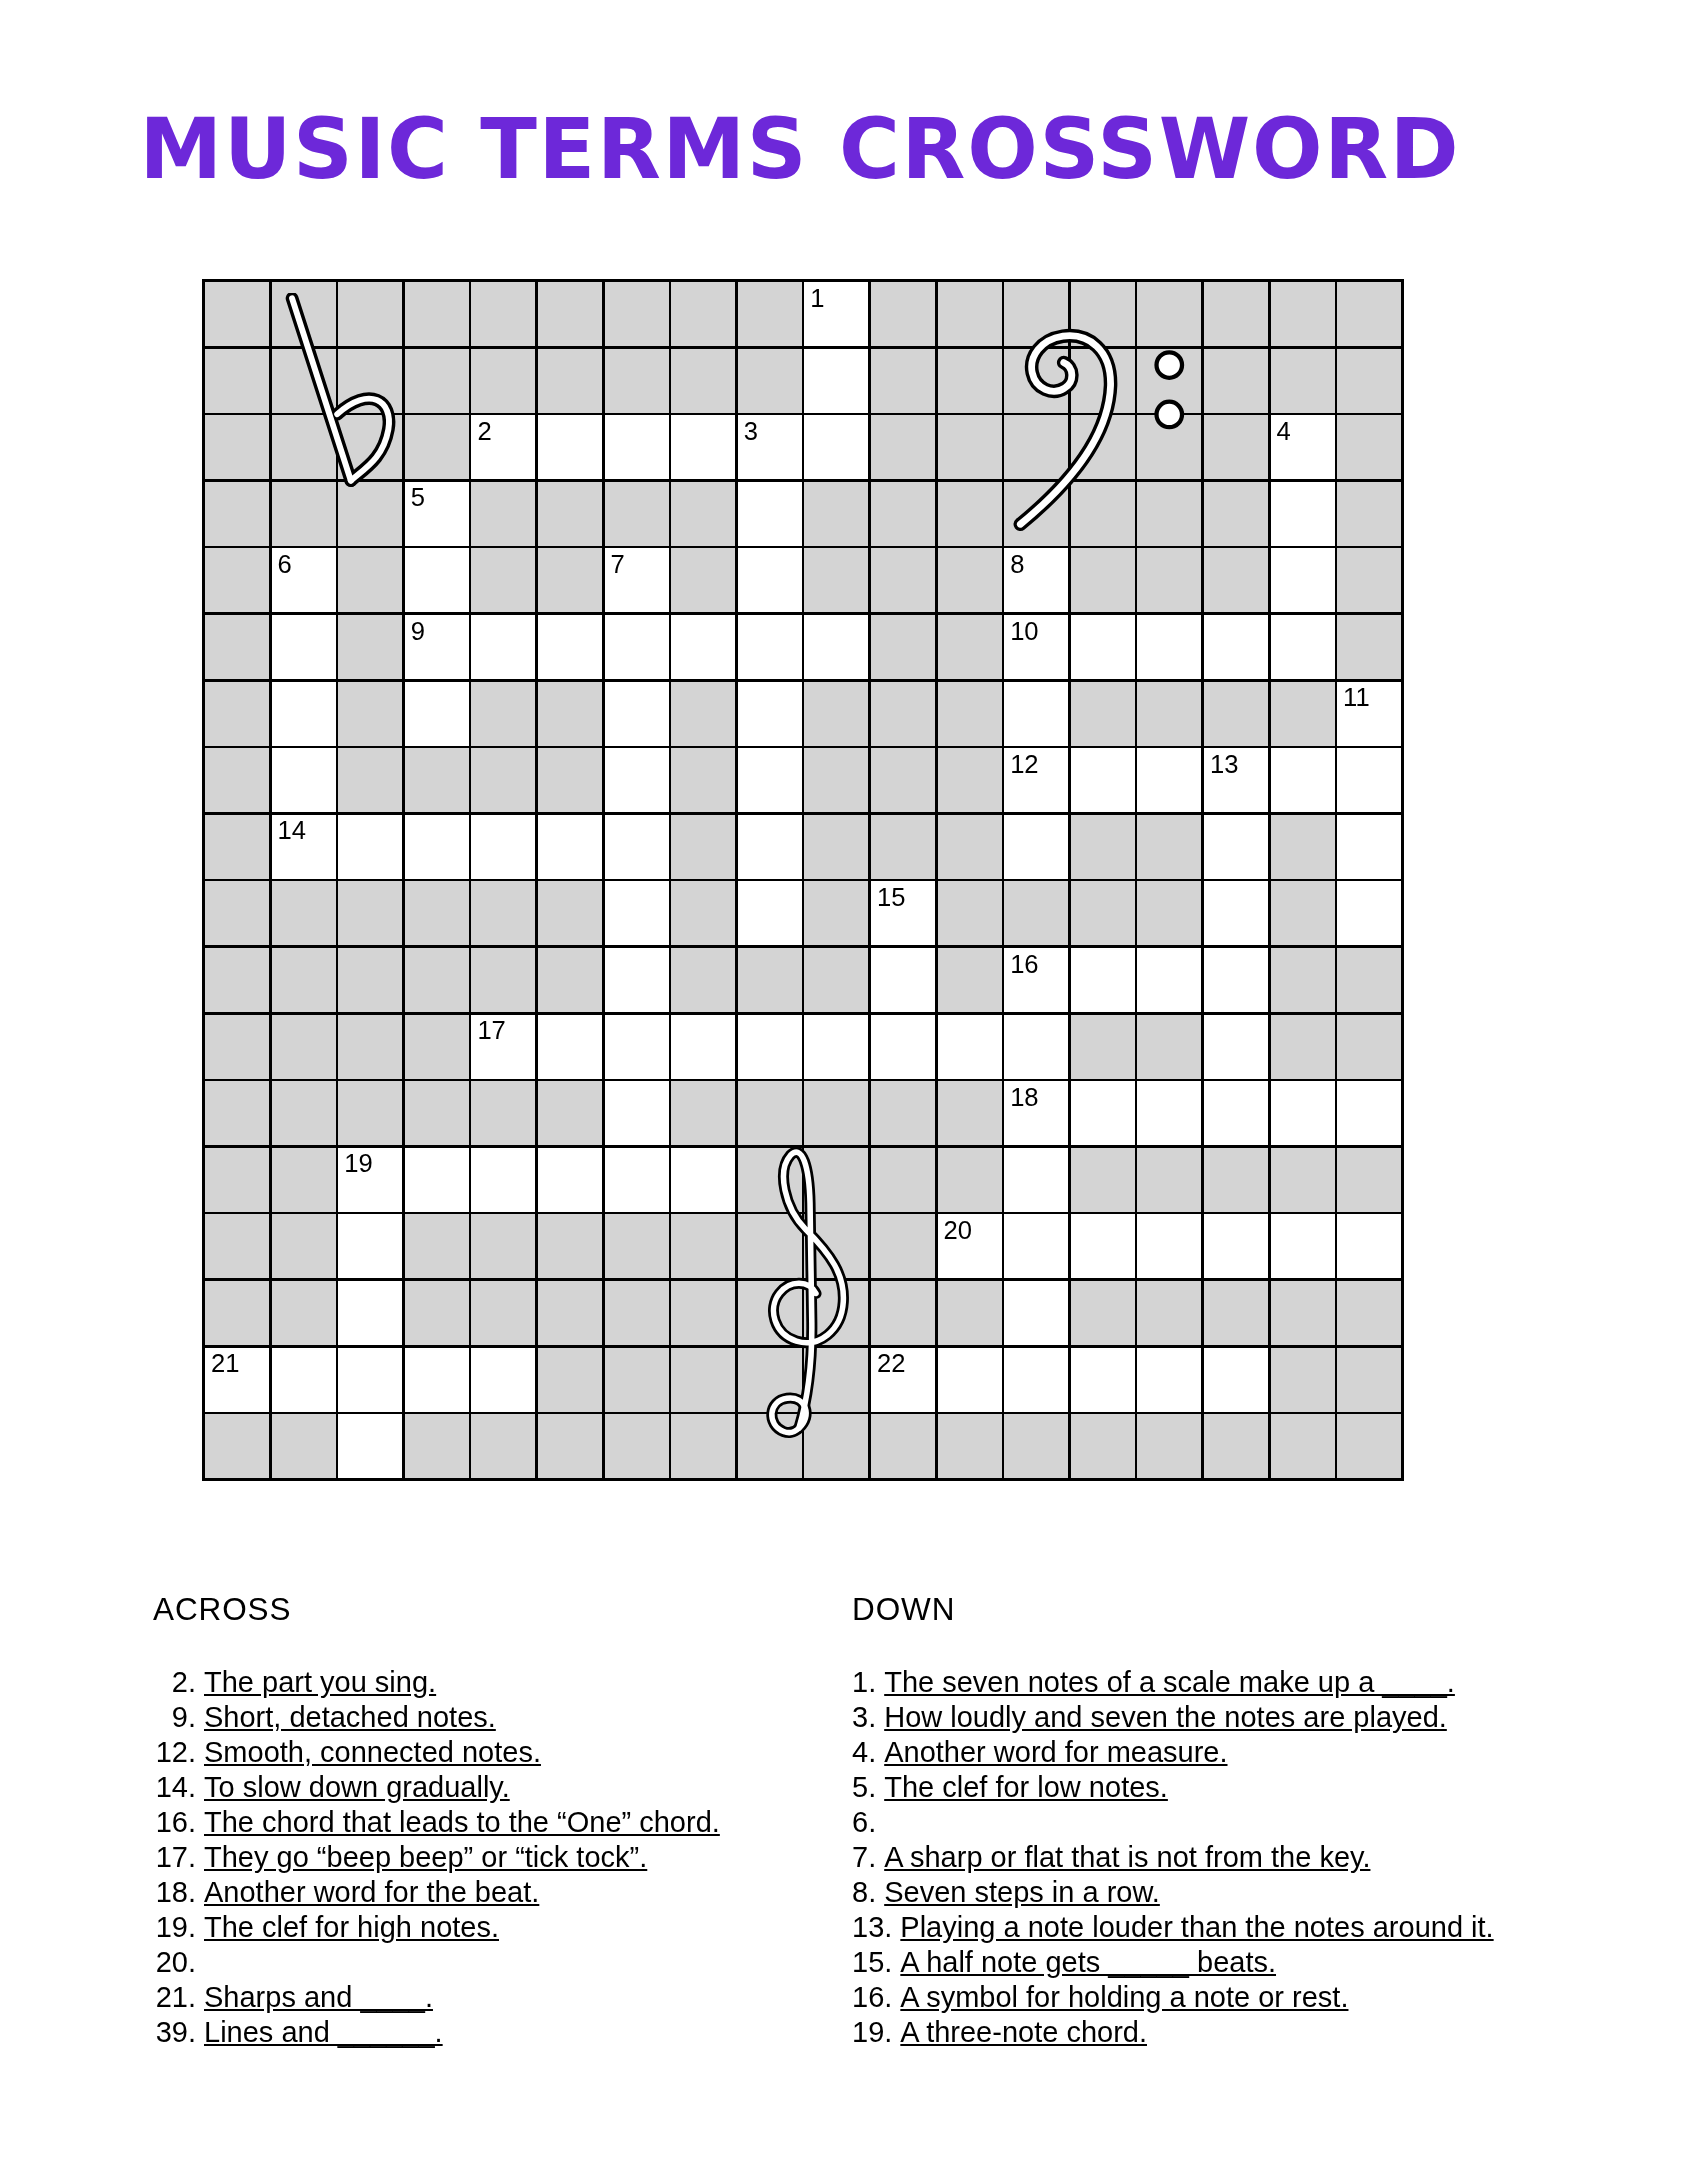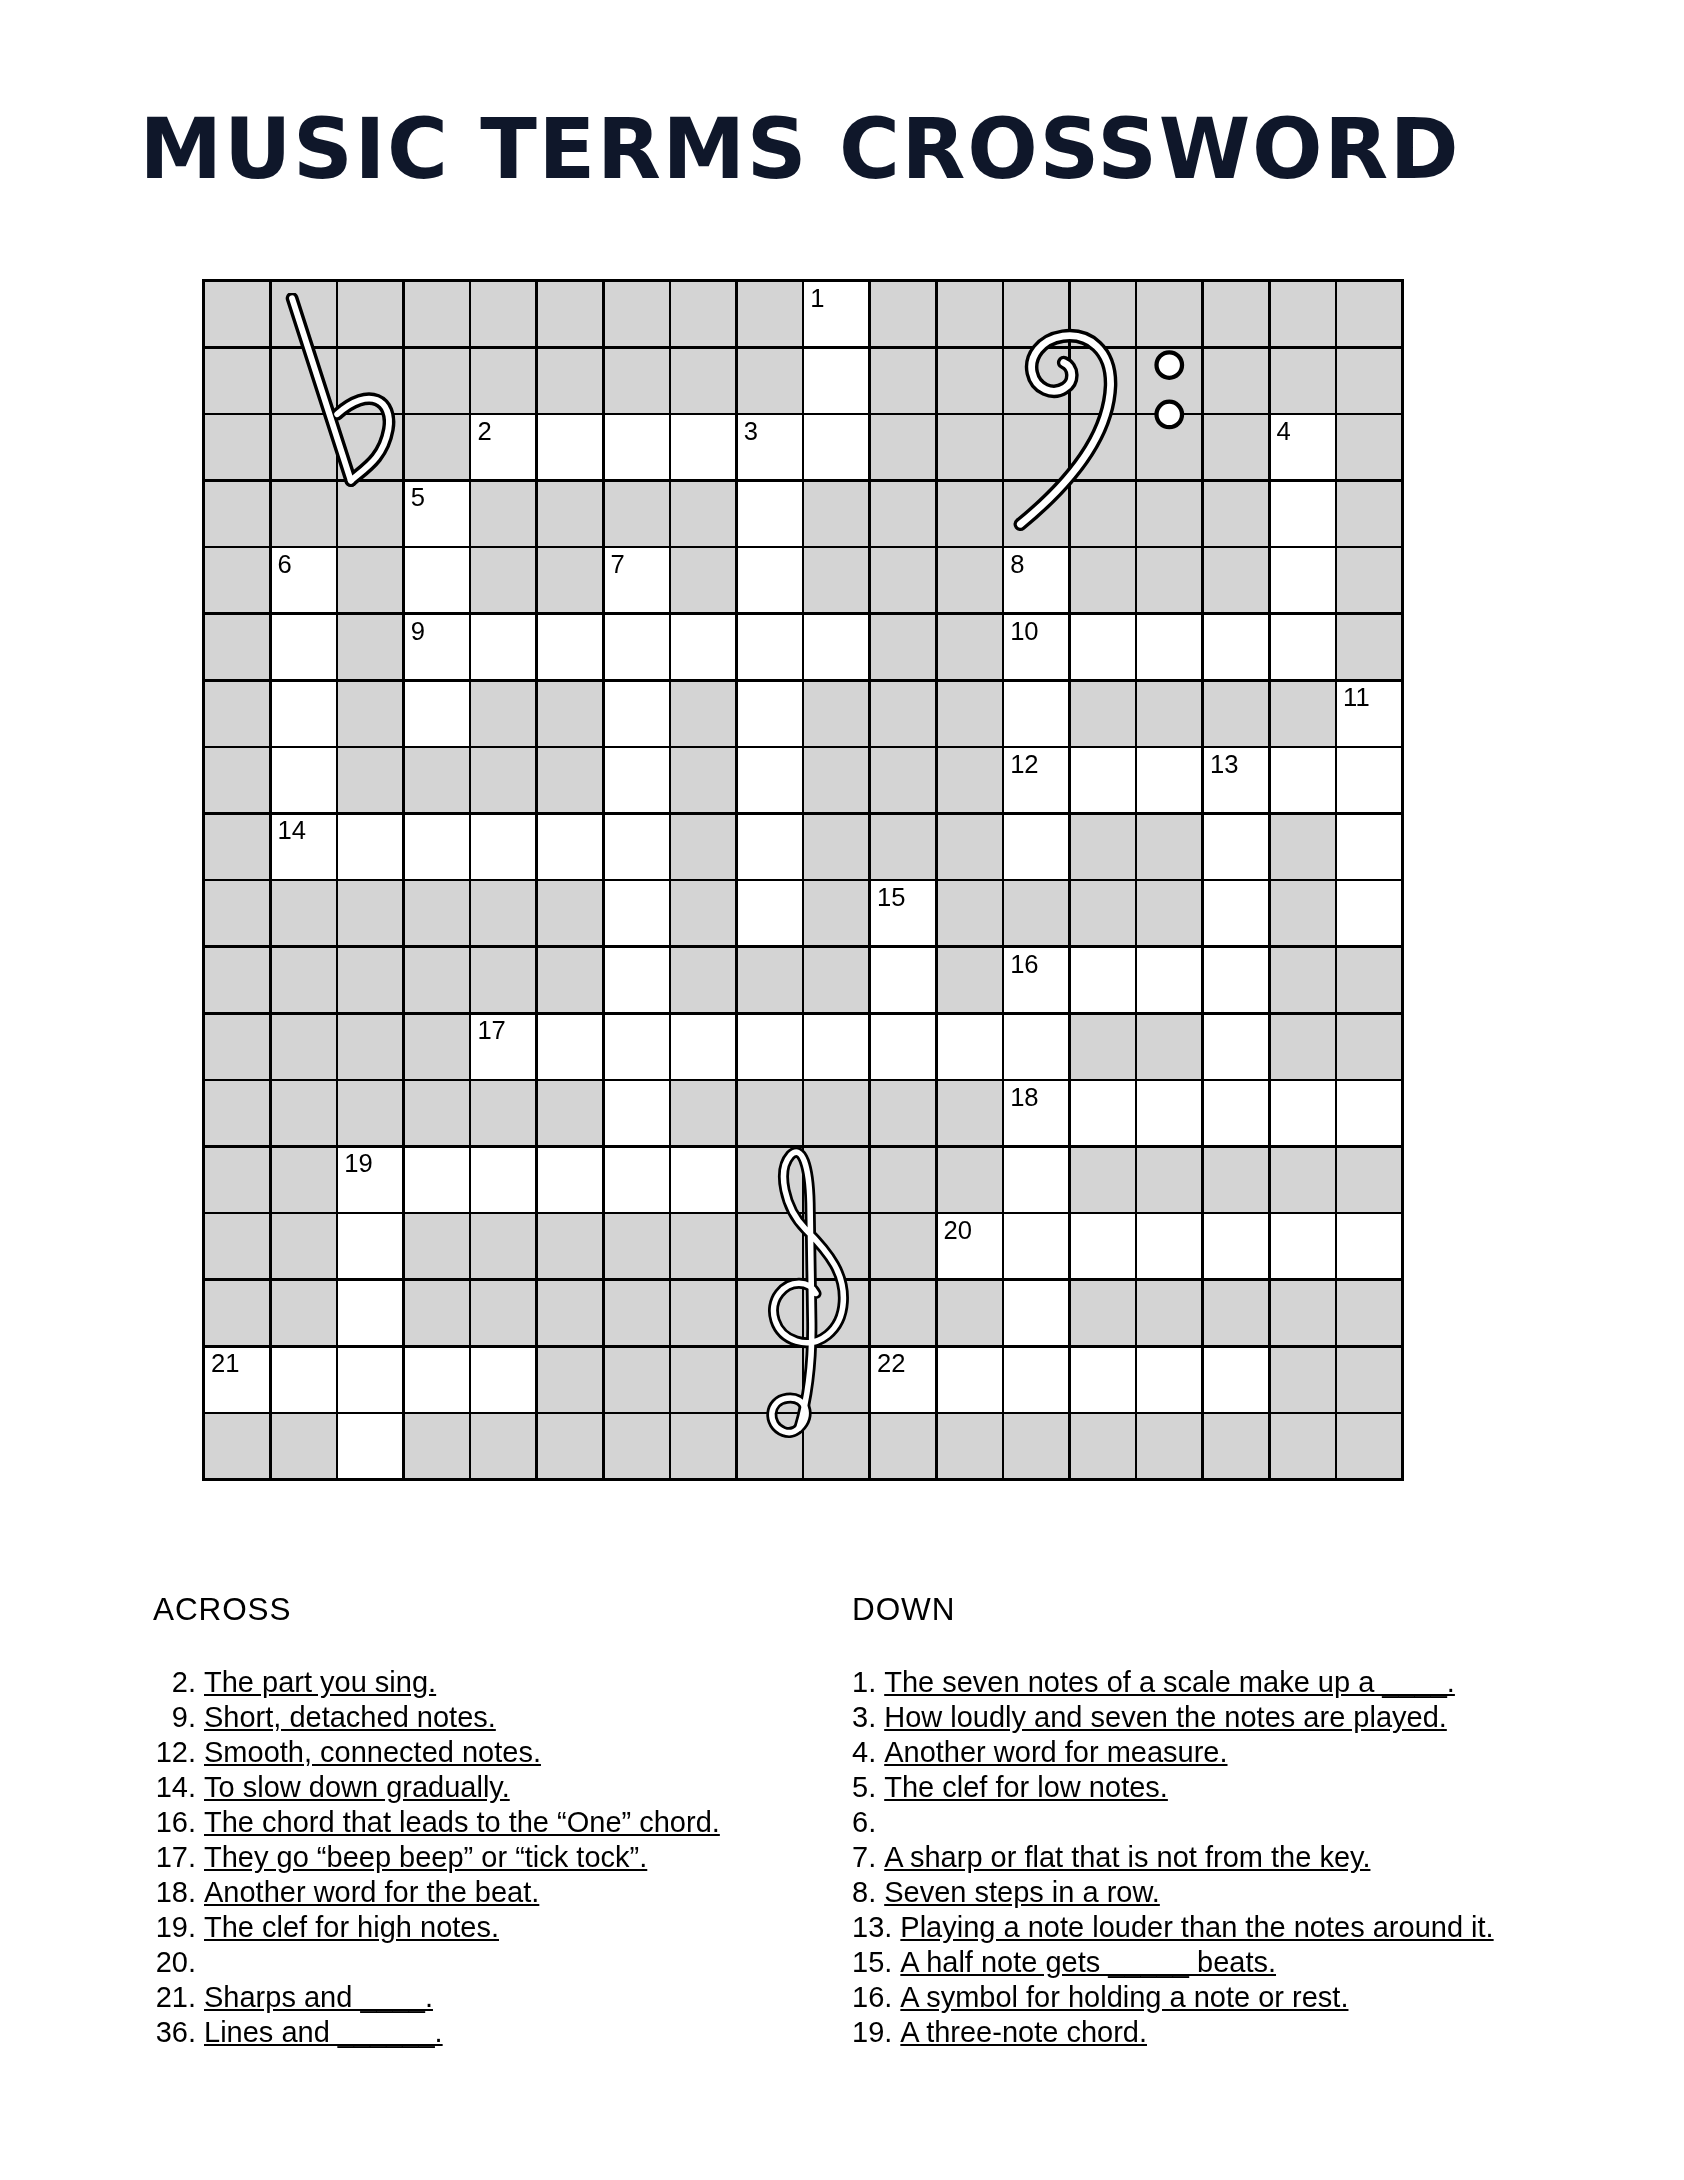--- a/index.html
+++ b/index.html
@@ -6,21 +6,21 @@
   html,body { background:#ffffff; }
   body { font-family:"Liberation Sans", sans-serif; }
   .page { position:relative; width:1685px; height:2181px; background:#fff; overflow:hidden; }
 
   
   .title {
     position:absolute; top:101px; left:0; width:1600px;
     text-align:center;
     font-family:"DejaVu Sans", sans-serif;
     font-size:83px; font-weight:800; letter-spacing:1.7px;
-    color:#0f172a;
+    color:#6d28d9;
   }
 
   
   #grid {
     position:absolute; left:202px; top:279px;
     display:grid;
     grid-template-columns:repeat(18, 64px);
     grid-auto-rows:64px;
     gap:2.6px;
     background:#000;
@@ -494,21 +494,21 @@
           <span class="ctext">The clef for high notes.</span>
         </li>
         <li>
           <span class="cnum">20.</span>
         </li>
         <li>
           <span class="cnum">21.</span>
           <span class="ctext">Sharps and ____.</span>
         </li>
         <li>
-          <span class="cnum">36.</span>
+          <span class="cnum">39.</span>
           <span class="ctext">Lines and ______.</span>
         </li>
       </ol>
   </div>
 
   <div class="clues down">
     <h2>DOWN</h2>
     <ol id="down-list">
         <li>
           <span class="cnum">1.</span>

